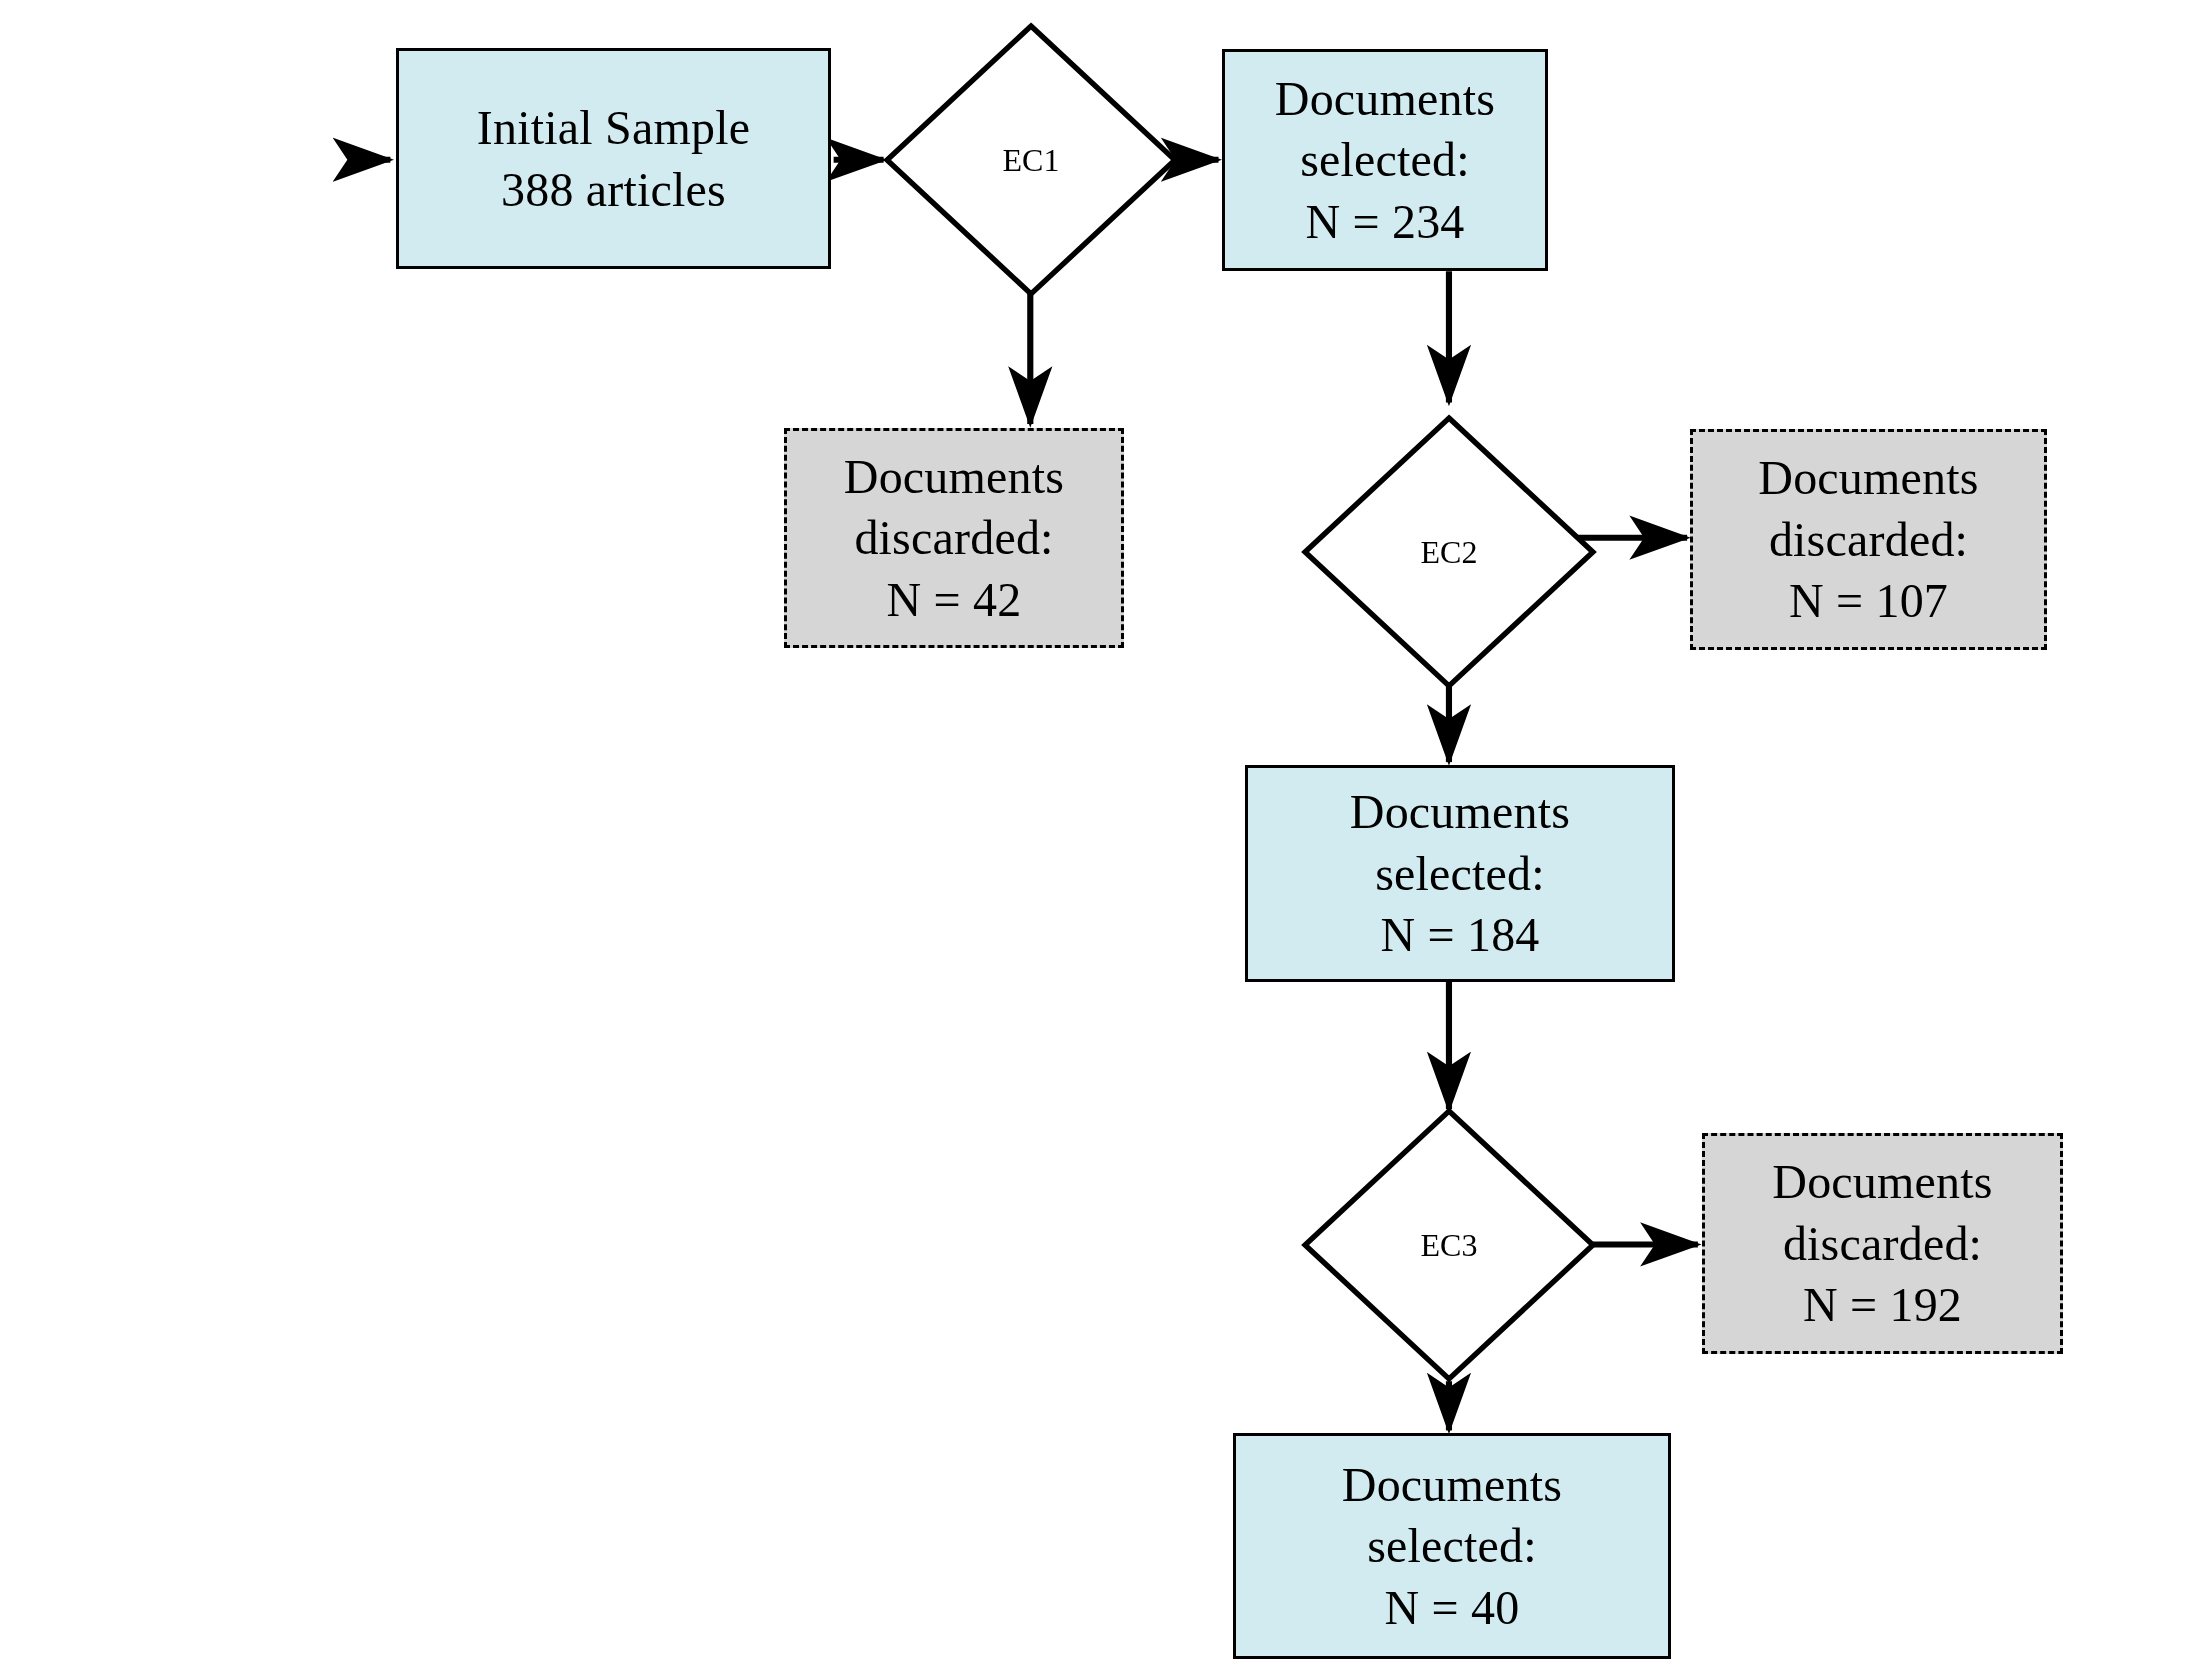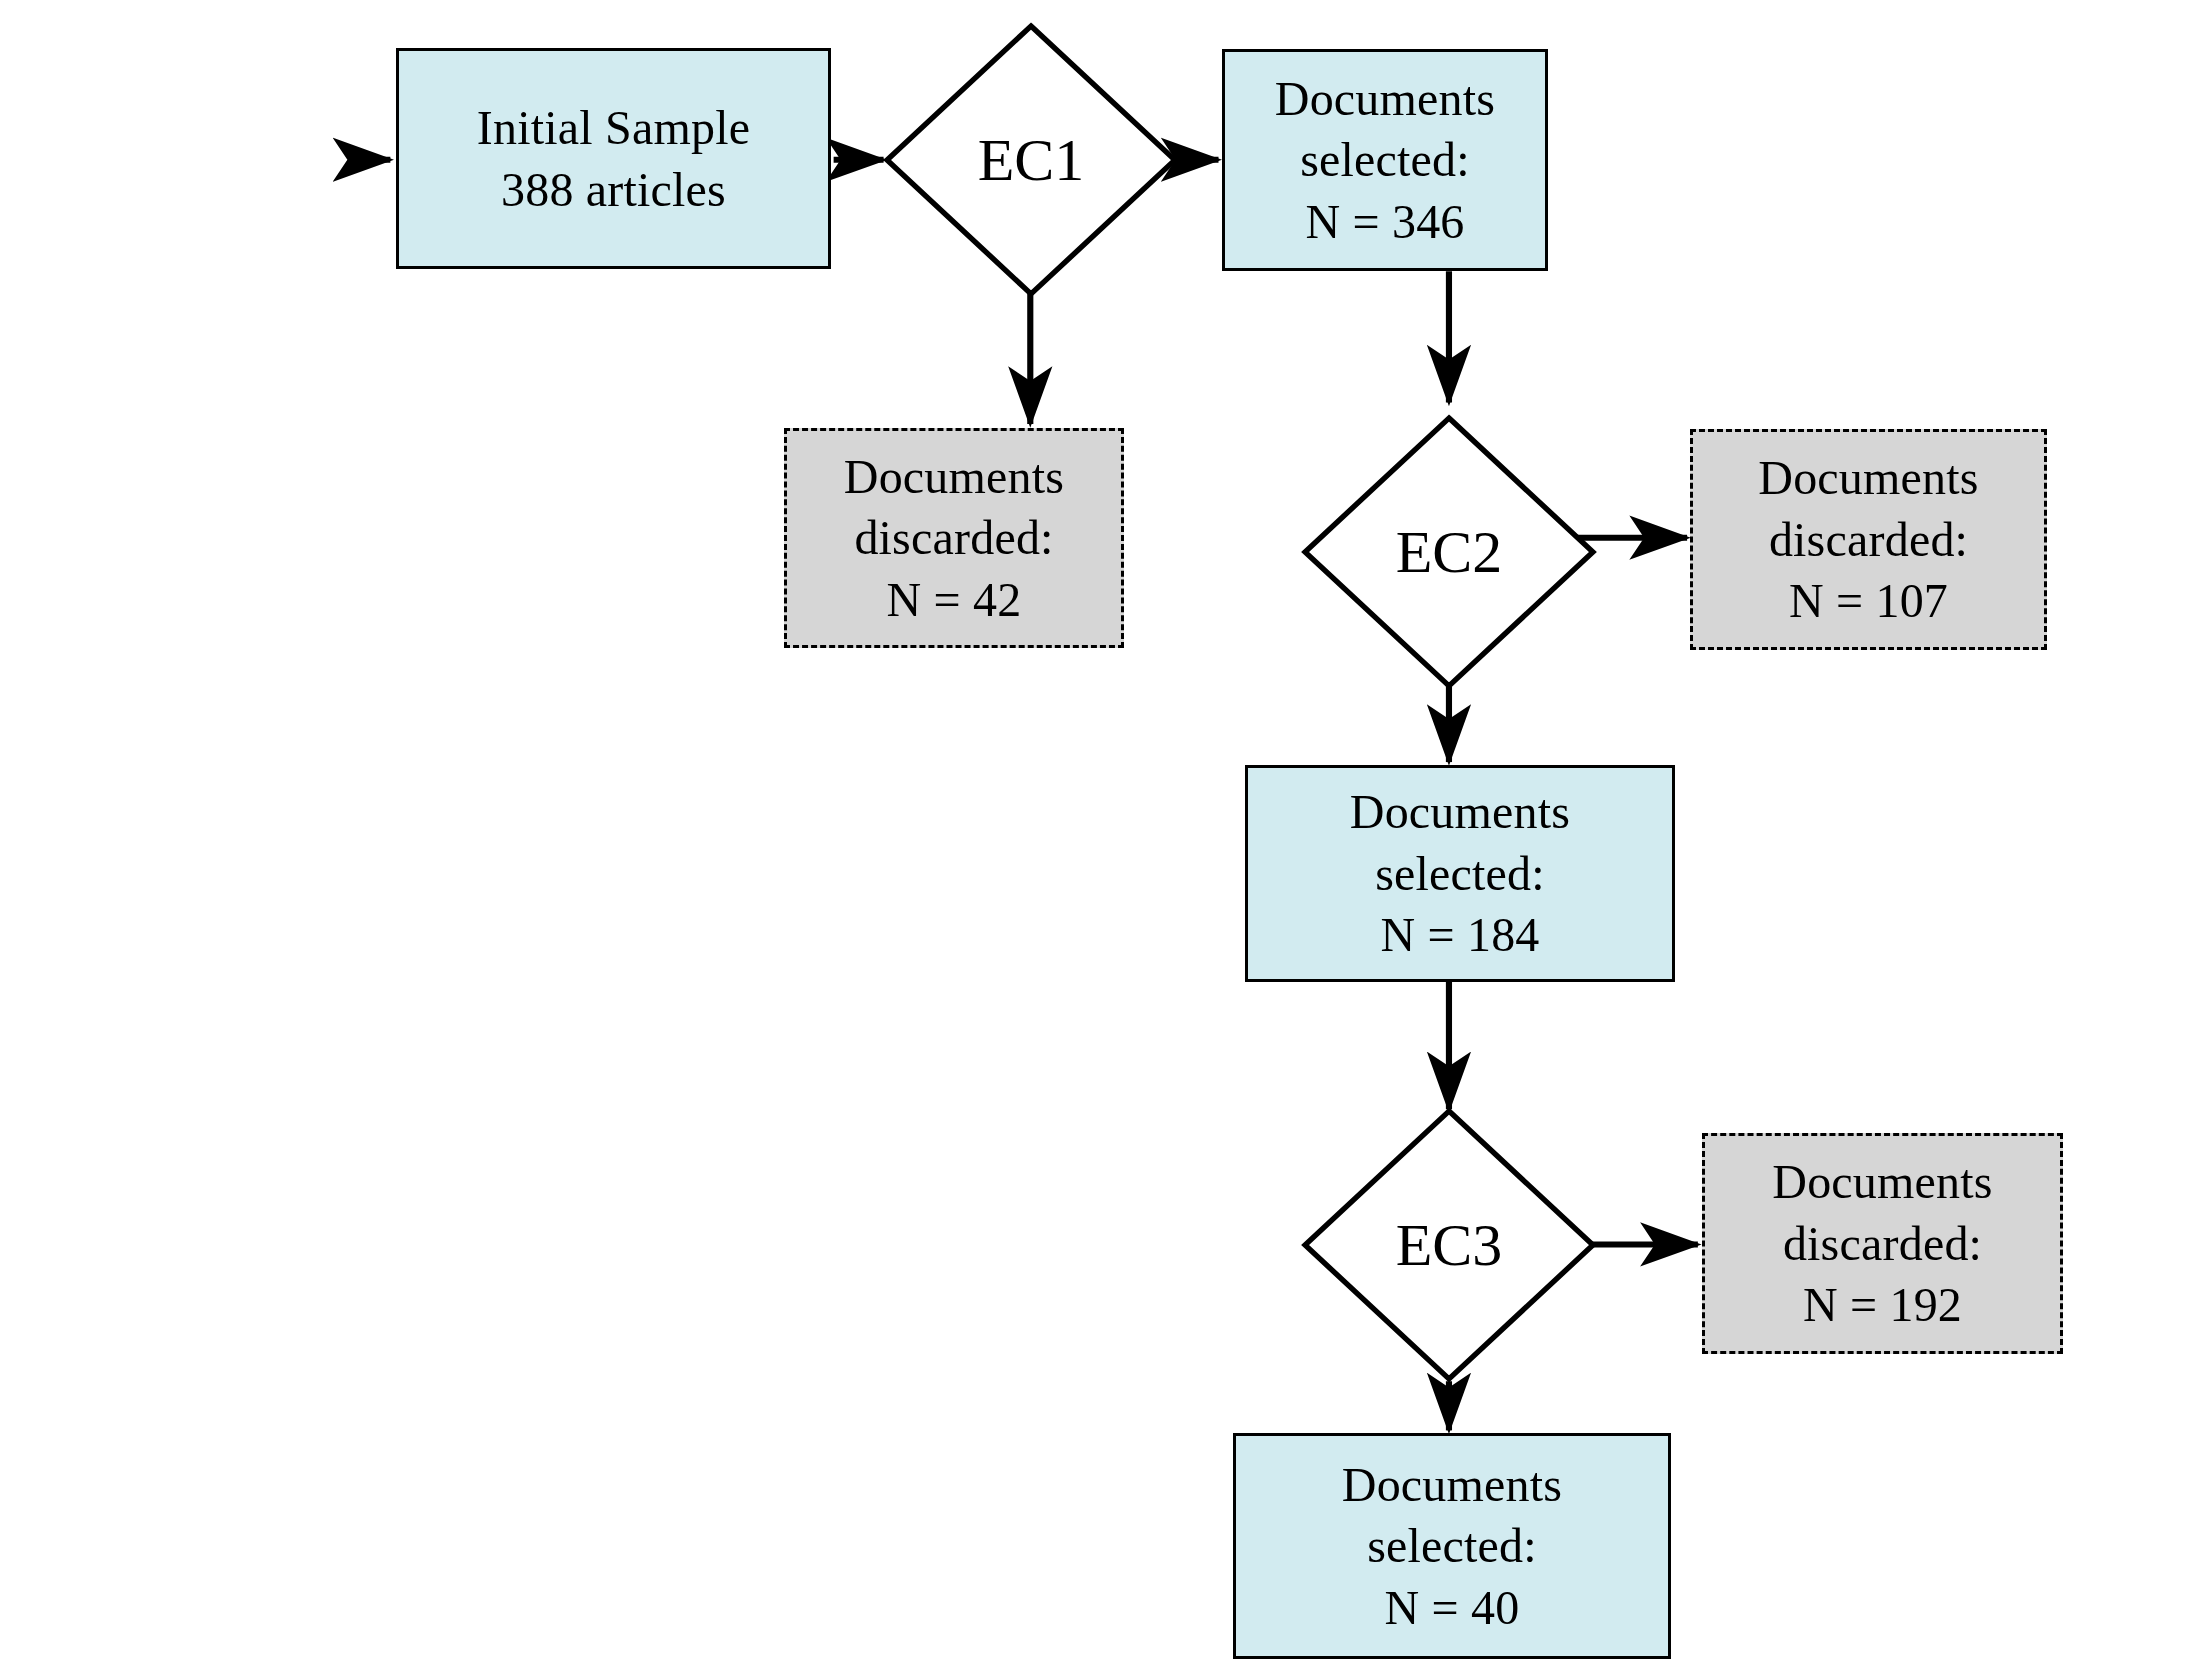--- a/index.html
+++ b/index.html
@@ -52,21 +52,21 @@
   }
   .diamond-label {
     position: absolute;
     left: 0;
     top: 0;
     width: 100%;
     height: 100%;
     display: flex;
     align-items: center;
     justify-content: center;
-    font-size: 60px;
+    font-size: 32px;
     color: #000000;
     font-family: "Liberation Serif", "DejaVu Serif", serif;
   }
   #edges {
     position: absolute;
     left: 0;
     top: 0;
     width: 2205px;
     height: 1677px;
     pointer-events: none;
@@ -114,21 +114,21 @@
   <div class="diamond-wrap" style="left:884px; top:23px; width:294px; height:274px;">
     <svg width="294" height="274" viewBox="0 0 382 356">
       <polygon points="191,4 378,178 191,352 4,178" fill="#ffffff" stroke="#000000" stroke-width="7"></polygon>
     </svg>
     <div class="diamond-label">EC1</div>
   </div>
 
   <div class="node box-selected" style="left:1222px; top:49px; width:326px; height:222px;">
     <span class="line">Documents</span>
     <span class="line">selected:</span>
-    <span class="line">N = 346</span>
+    <span class="line">N = 234</span>
   </div>
 
   <div class="node box-discarded" style="left:784px; top:428px; width:340px; height:220px;">
     <span class="line">Documents</span>
     <span class="line">discarded:</span>
     <span class="line">N = 42</span>
   </div>
 
   <div class="diamond-wrap" style="left:1302px; top:415px; width:294px; height:274px;">
     <svg width="294" height="274" viewBox="0 0 382 356">

